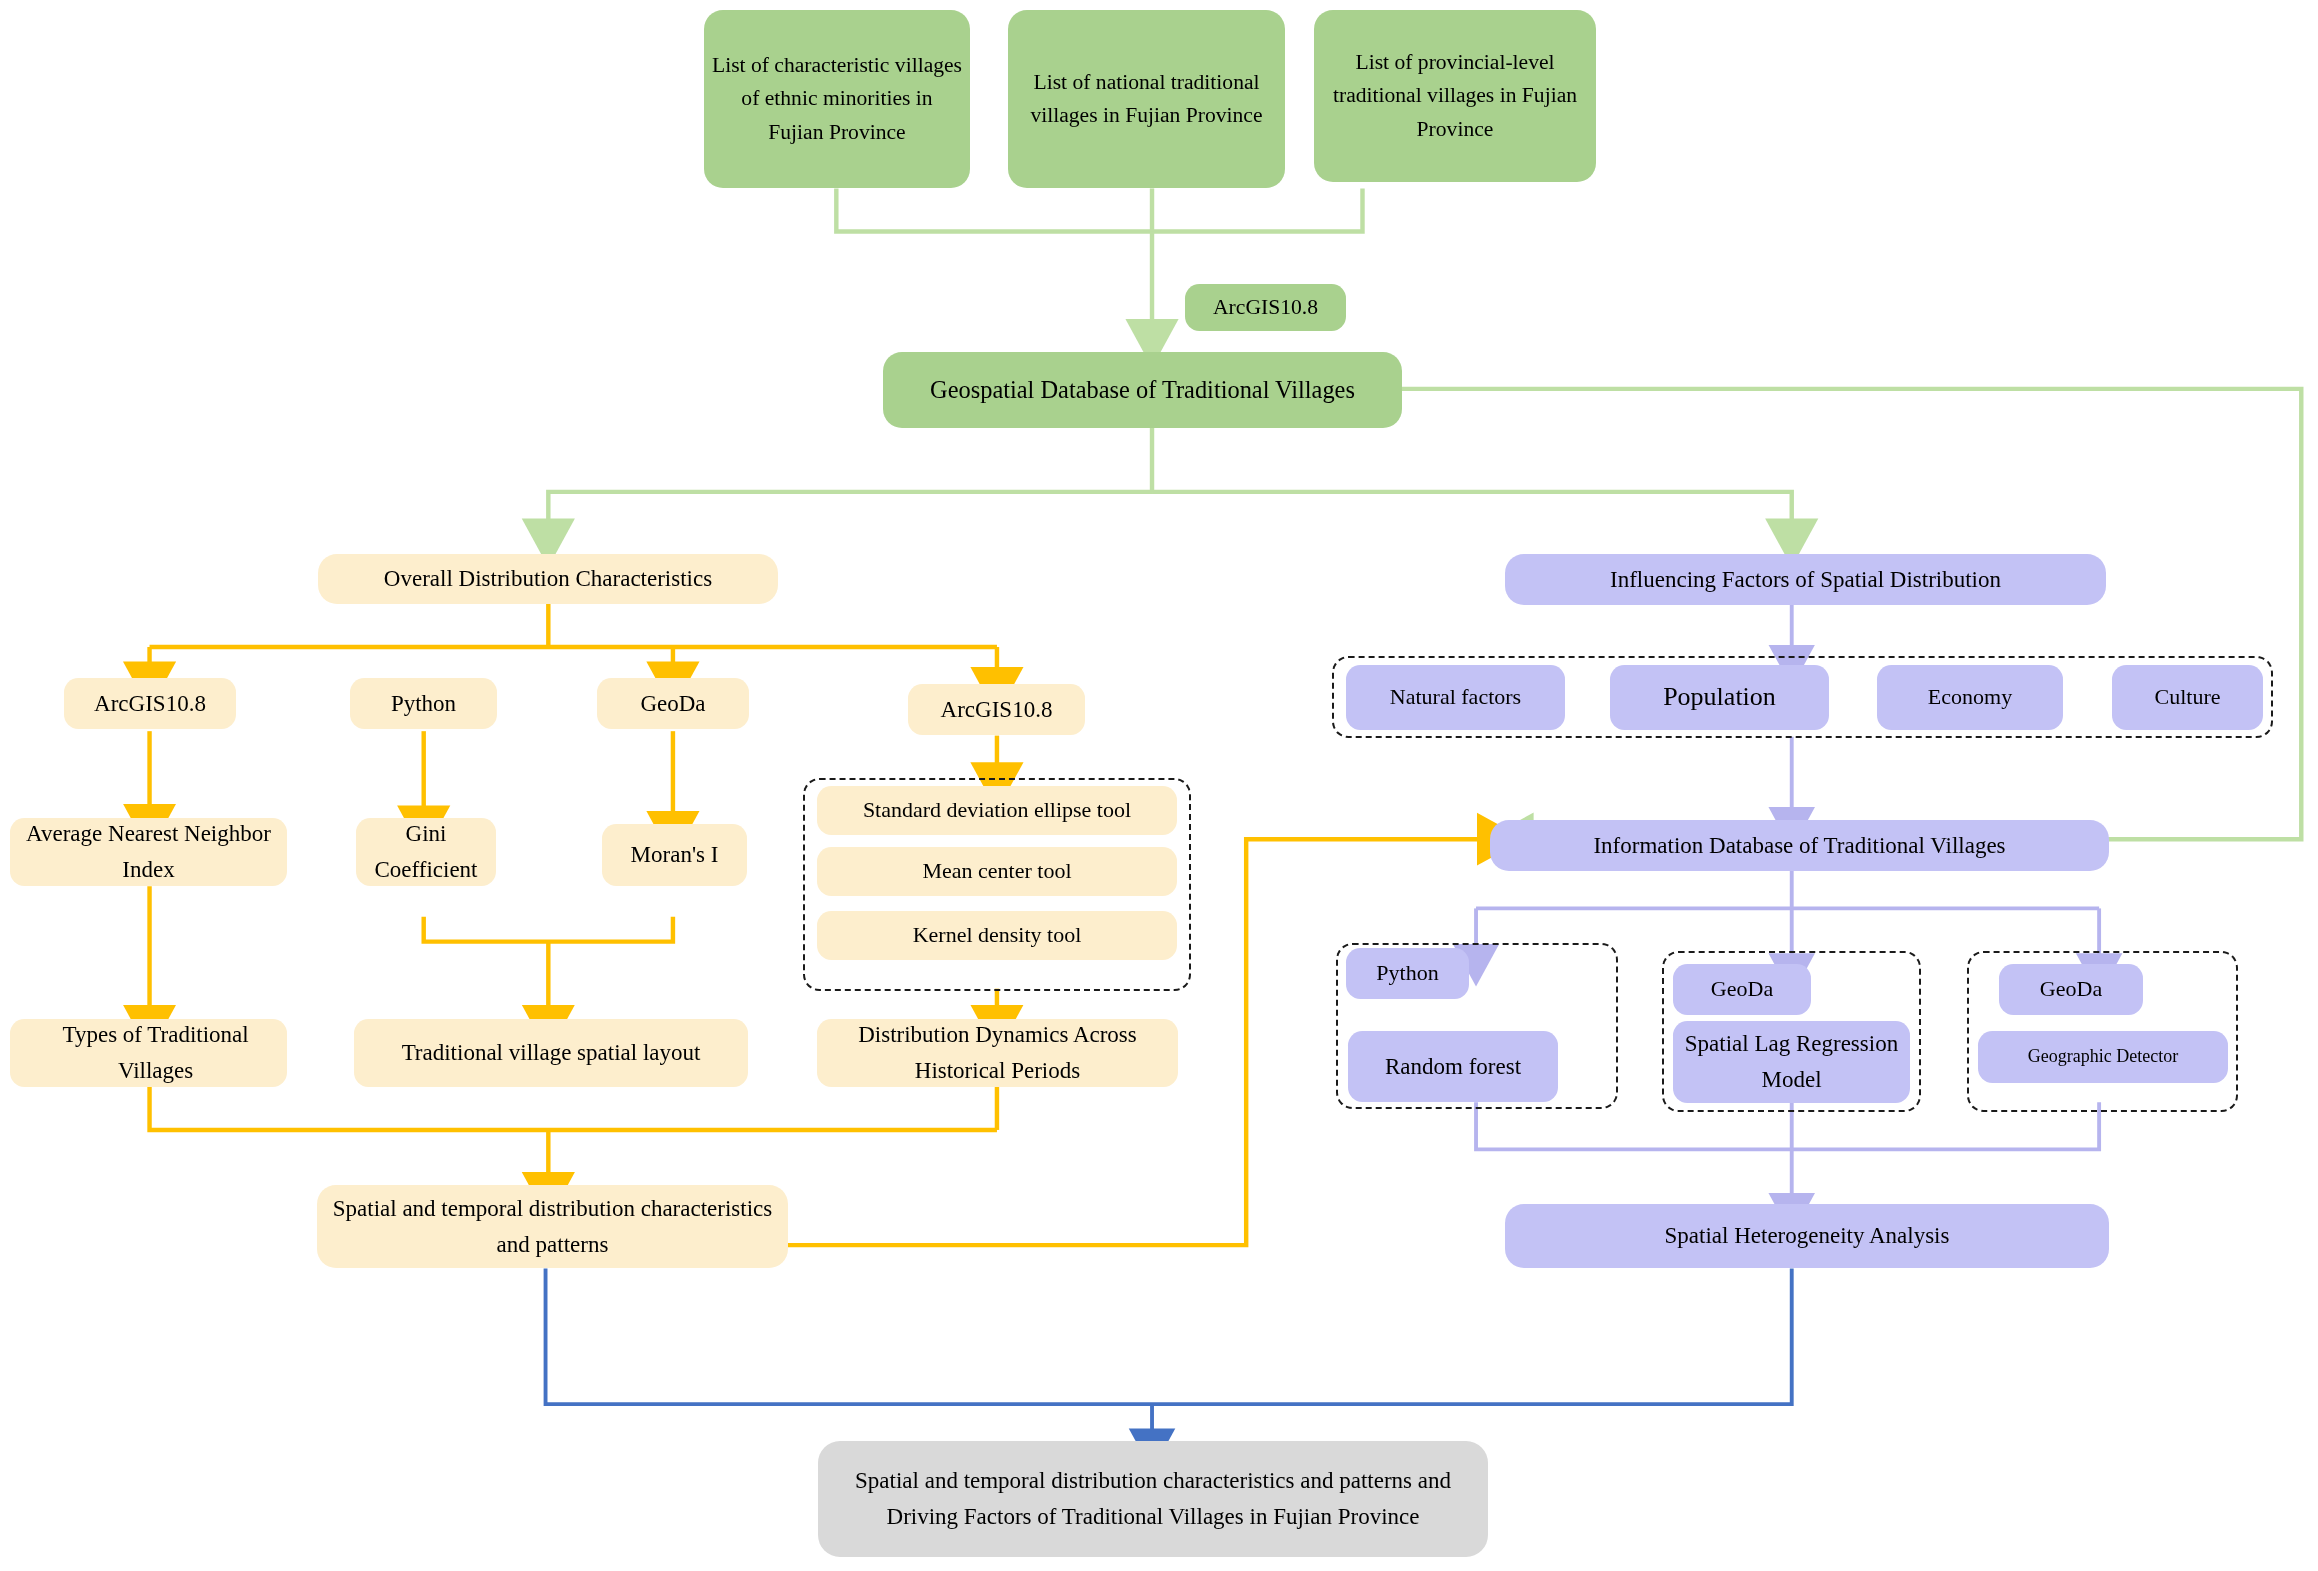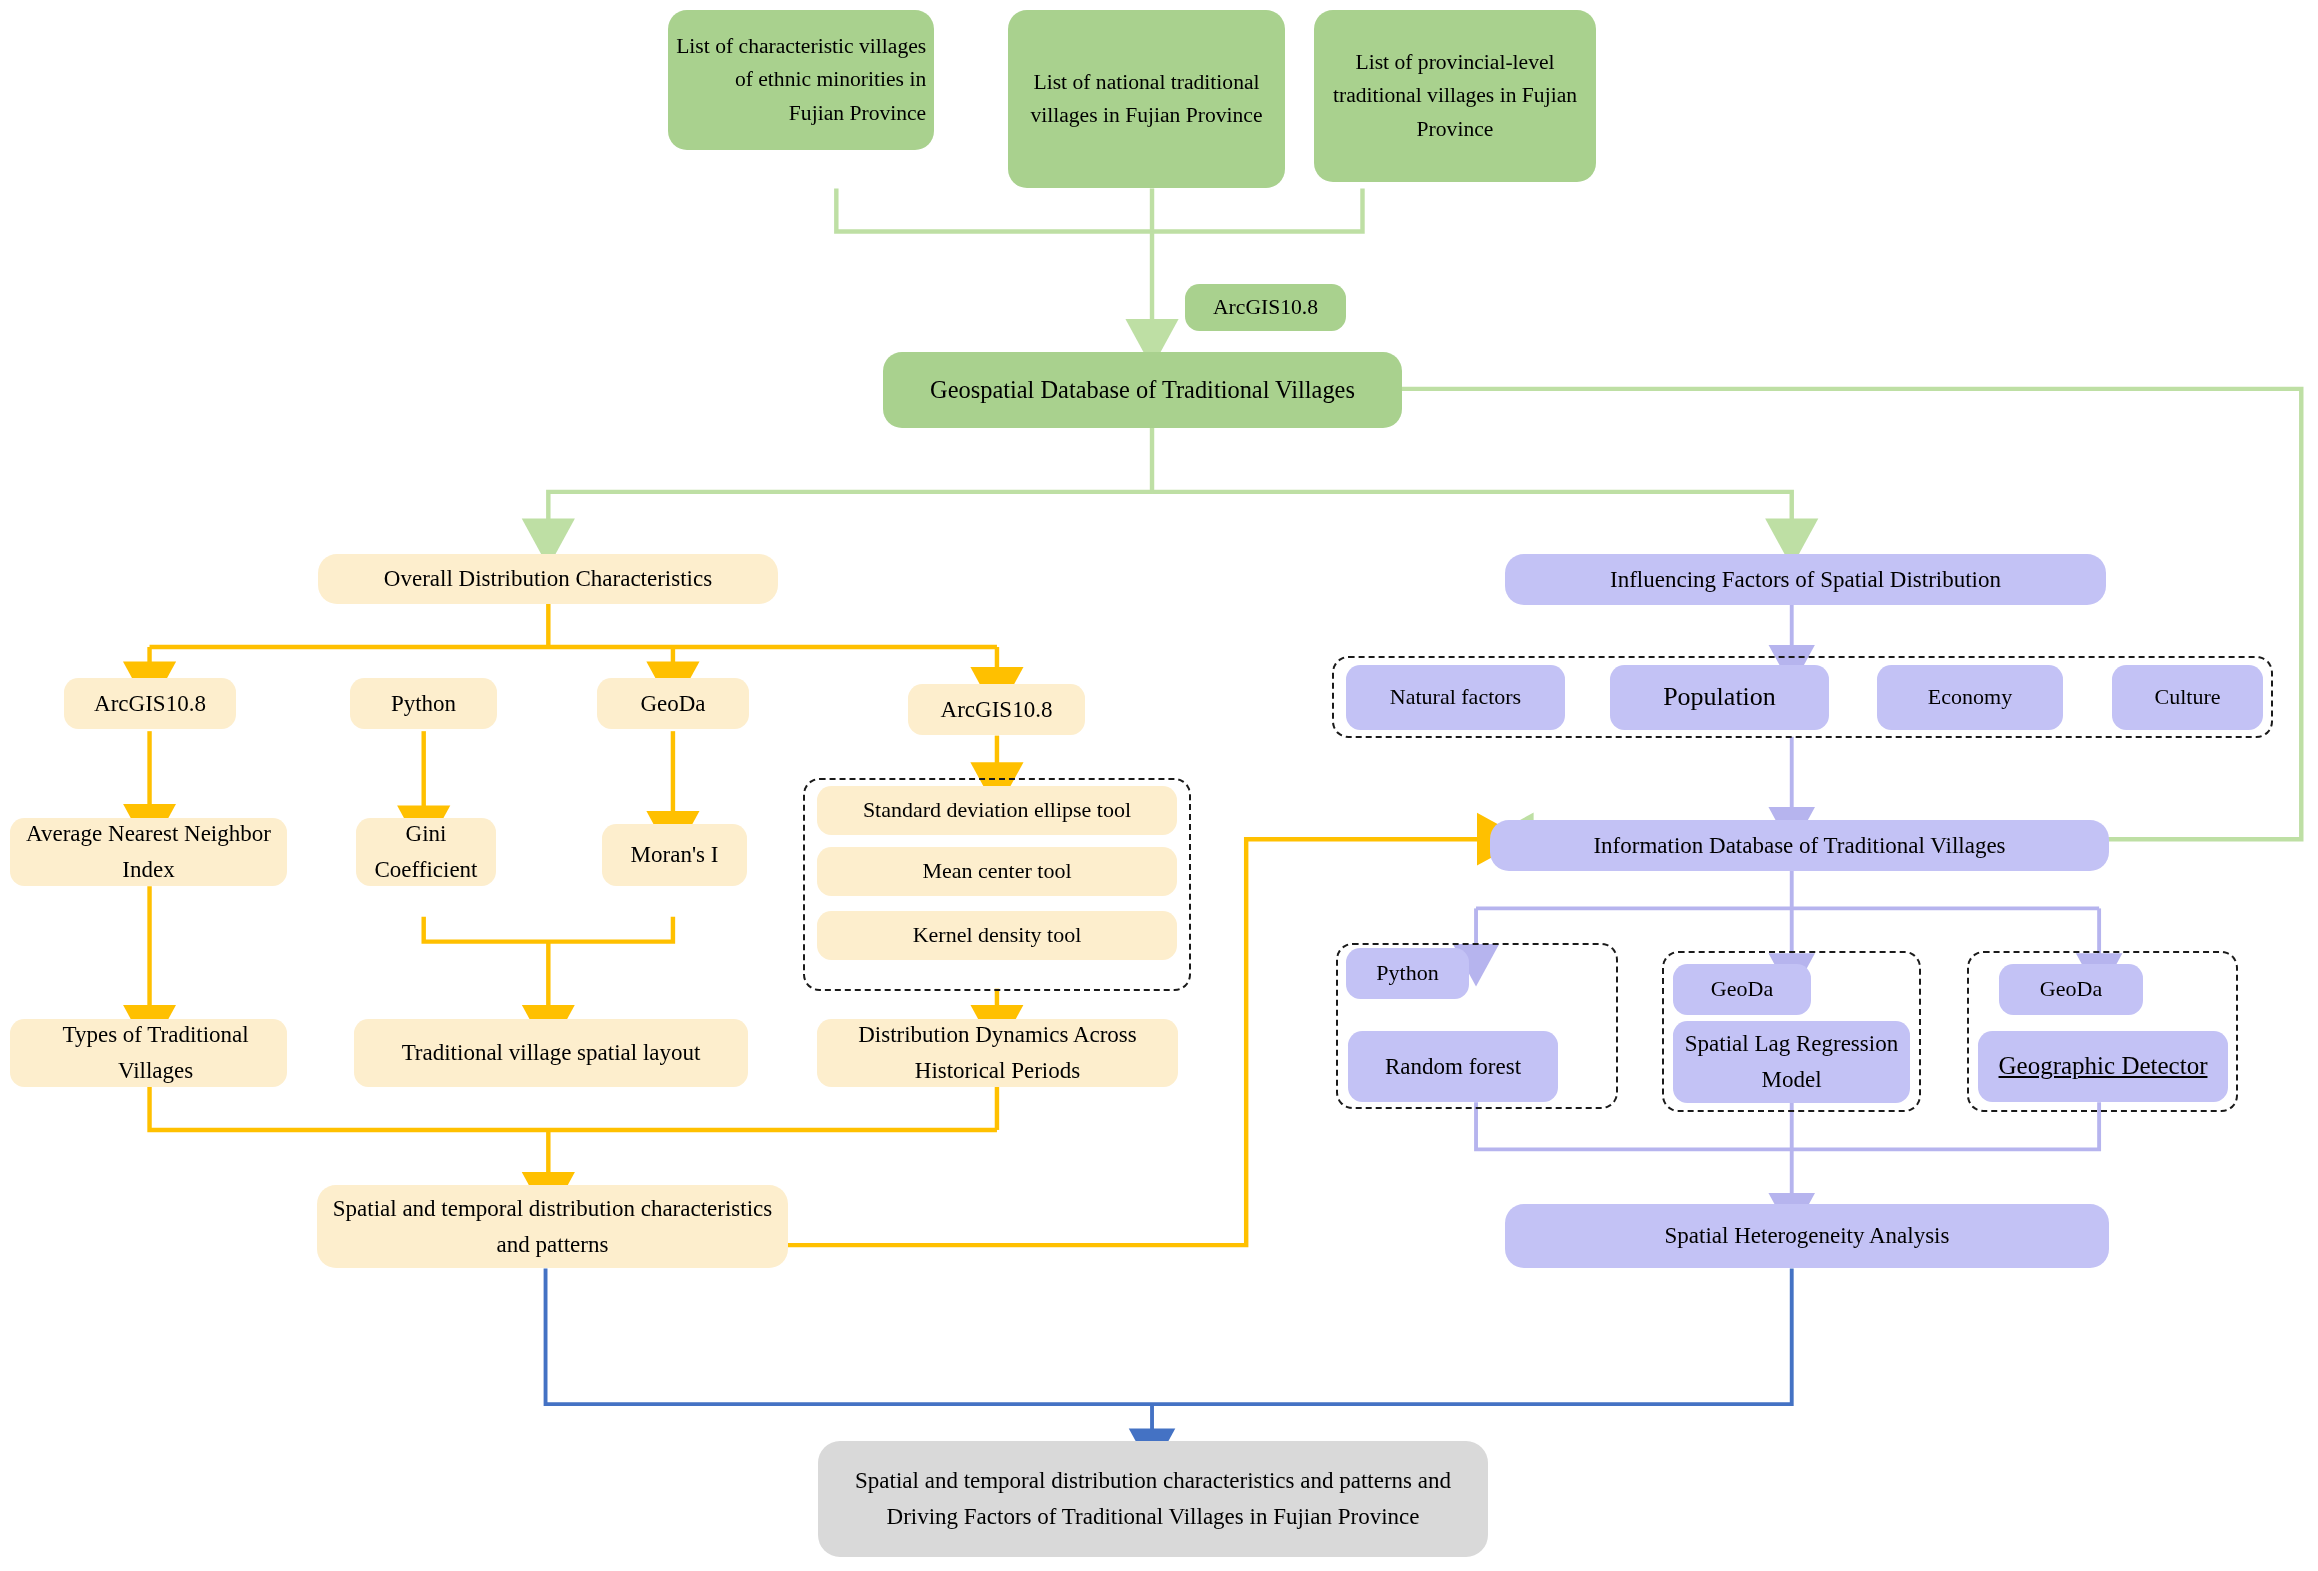--- a/index.html
+++ b/index.html
@@ -133,21 +133,21 @@
       <path d="M3235,1990 L3235,2075"></path>
       <path d="M3235,2075 L3235,2175" marker-end="url(#arrPurple)"></path>
     </g>
 
     <g fill="none" stroke="#4472c4" stroke-width="7">
       <path d="M985,2290 L985,2535 L3235,2535 L3235,2290"></path>
       <path d="M2080,2535 L2080,2600" marker-end="url(#arrBlue)"></path>
     </g>
   </svg>
 
-  <div class="node green r-md" style="left:668px; top:10px; width:266px; height:140px; font-size:21.6px;text-align:right;">List of characteristic villages of ethnic minorities in Fujian Province</div>
+  <div class="node green r-md" style="left:704px; top:10px; width:266px; height:178px; font-size:21.6px;">List of characteristic villages of ethnic minorities in Fujian Province</div>
 
   <div class="node green r-md" style="left:1008px; top:10px; width:277px; height:178px; font-size:21.6px;">List of national traditional villages in Fujian Province</div>
 
   <div class="node green r-md" style="left:1314px; top:10px; width:282px; height:172px; font-size:21.6px;">List of provincial-level traditional villages in Fujian Province</div>
 
   <div class="node green r-sm" style="left:1185px; top:284px; width:161px; height:47px; font-size:21.6px;">ArcGIS10.8</div>
 
   <div class="node green r-md" style="left:883px; top:352px; width:519px; height:76px; font-size:24.4px;">Geospatial Database of Traditional Villages</div>
 
   <div class="node cream r-md" style="left:318px; top:554px; width:460px; height:50px; font-size:23px;">Overall Distribution Characteristics</div>
@@ -203,20 +203,20 @@
   <div class="node purple r-sm" style="left:1346px; top:948px; width:123px; height:51px; font-size:22px;">Python</div>
 
   <div class="node purple r-sm" style="left:1673px; top:964px; width:138px; height:51px; font-size:22px;">GeoDa</div>
 
   <div class="node purple r-sm" style="left:1999px; top:964px; width:144px; height:51px; font-size:22px;">GeoDa</div>
 
   <div class="node purple r-sm" style="left:1348px; top:1031px; width:210px; height:71px; font-size:23px;">Random forest</div>
 
   <div class="node purple r-sm" style="left:1673px; top:1021px; width:237px; height:82px; font-size:23px;">Spatial Lag Regression Model</div>
 
-  <div class="node purple r-sm" style="left:1978px; top:1031px; width:250px; height:71px; font-size:25px;text-decoration:underline;">Geographic Detector</div>
+  <div class="node purple r-sm" style="left:1978px; top:1031px; width:250px; height:52px; font-size:18px;">Geographic Detector</div>
 
   <div class="node purple r-md" style="left:1505px; top:1204px; width:604px; height:64px; font-size:23px;">Spatial Heterogeneity Analysis</div>
 
   <div class="node grey r-lg" style="left:818px; top:1441px; width:670px; height:116px; font-size:23px;">Spatial and temporal distribution characteristics and patterns and Driving Factors of Traditional Villages in Fujian Province</div>
 
 </div>
 
 
 </body></html>

